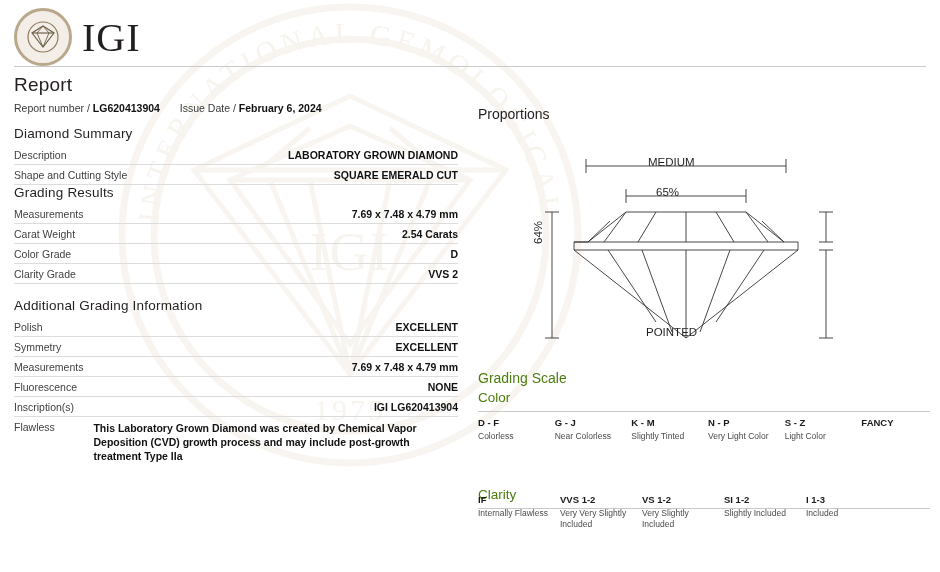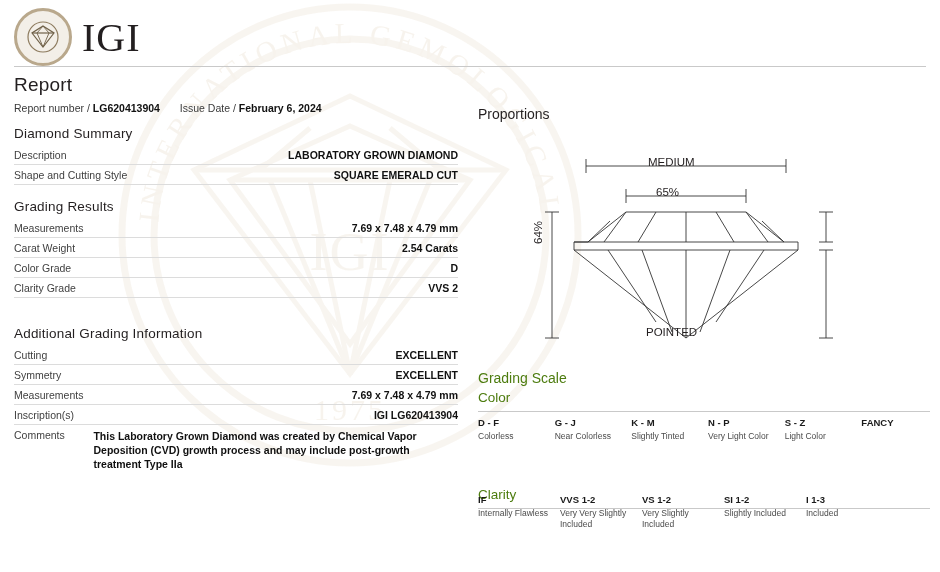--- a/index.html
+++ b/index.html
@@ -96,21 +96,20 @@
 
   h2.section {
     font-size: 13.5px;
     font-weight: normal;
     margin: 0 0 4px 0;
     letter-spacing: .2px;
   }
   .kv-table {
     width: 100%;
     border-collapse: collapse;
-    margin-bottom: 14px;
   }
   .kv-table tr td {
     font-size: 10.5px;
     padding: 3.5px 0;
     vertical-align: top;
     border-bottom: 1px solid #dcdcdc;
   }
   .kv-table tr:last-child td { border-bottom: 1px solid #dcdcdc; }
   .kv-table td.k {
     color: #3f3f3f;
@@ -298,37 +297,41 @@
       </tr>
     </tbody>
       </table>
 
     <div style="height:14px"></div>
 
     <h2 class="section">Additional Grading Information</h2>
     <table class="kv-table">
       <tbody>
           <tr>
-        <td class="k">Cutting</td>
+        <td class="k">Polish</td>
         <td class="v">EXCELLENT</td>
       </tr>
       <tr>
         <td class="k">Symmetry</td>
         <td class="v">EXCELLENT</td>
       </tr>
       <tr>
         <td class="k">Measurements</td>
         <td class="v">7.69 x 7.48 x 4.79 mm</td>
       </tr>
       <tr>
+        <td class="k">Fluorescence</td>
+        <td class="v">NONE</td>
+      </tr>
+      <tr>
         <td class="k">Inscription(s)</td>
         <td class="v">IGI LG620413904</td>
       </tr>
       <tr class="comments-row no-border">
-        <td class="k">Comments</td>
+        <td class="k">Flawless</td>
         <td class="v">This Laboratory Grown Diamond was created by Chemical Vapor Deposition (CVD) growth process and may include post-growth treatment Type IIa</td>
       </tr>
     </tbody>
       </table>
   </div>
 
   <div class="right">
     <h2 class="rsection">Proportions</h2>
 
     <div class="prop-wrap">

